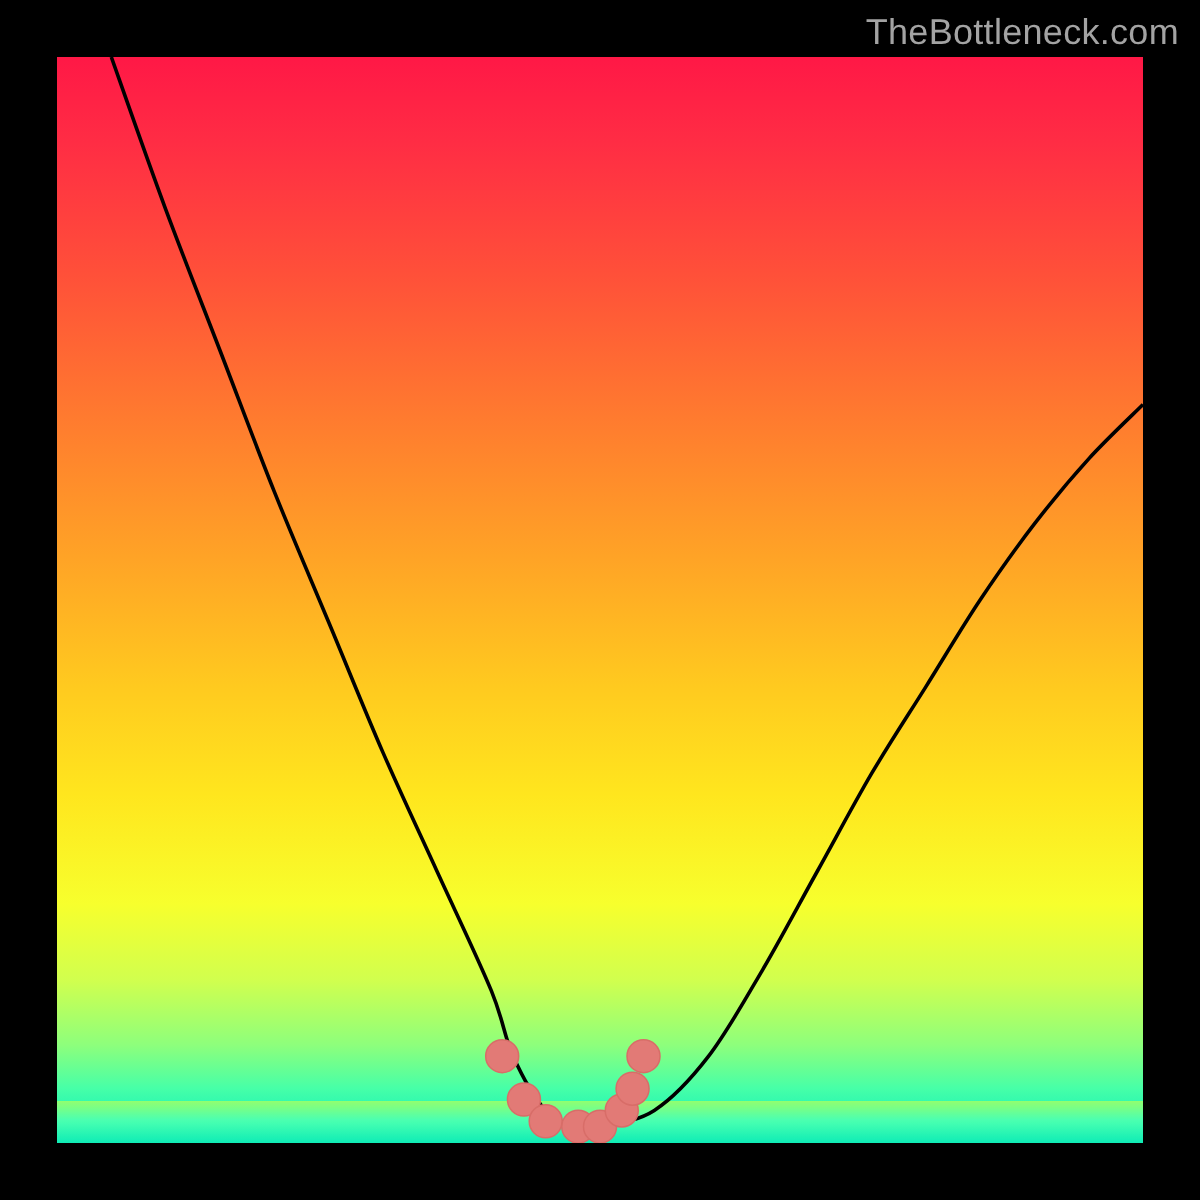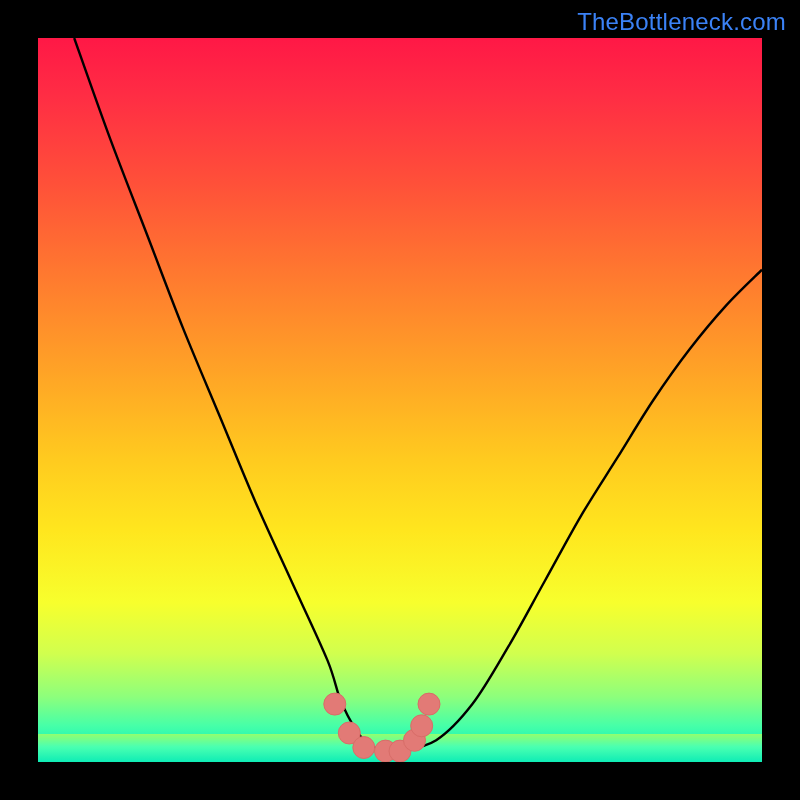--- a/index.html
+++ b/index.html
@@ -64,21 +64,21 @@
     inset: 0;
     width: 100%;
     height: 100%;
   }
   .watermark {
     position: absolute;
     top: 8px;
     right: 14px;
     font-size: 24px;
     font-weight: 500;
-    color: #3b82f6;
+    color: #a3a3a3;
     letter-spacing: 0.2px;
     user-select: none;
   }
 </style>
 </head>
 <body>
 
 <div class="frame">
 
   <div class="watermark">TheBottleneck.com</div>

